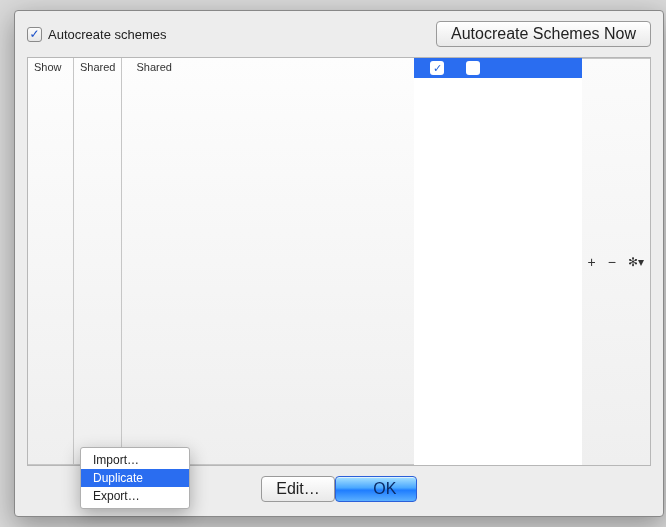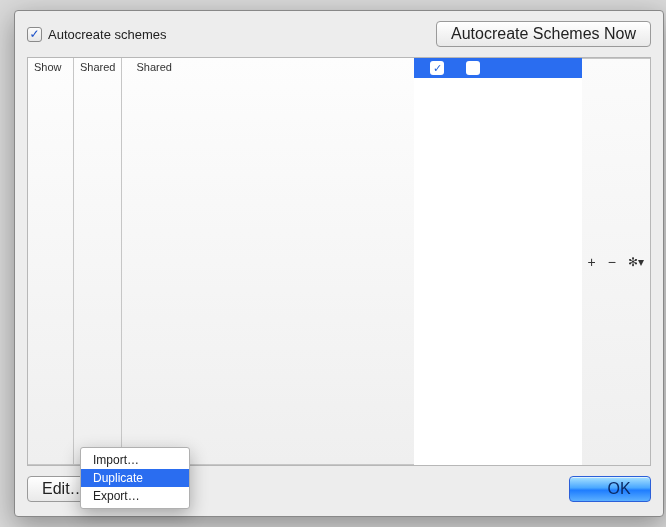--- a/index.html
+++ b/index.html
@@ -79,21 +79,21 @@
 
   .table-footer {
     border-top: 1px solid #c6c6c6;
     padding: 3px 6px;
     display: flex; gap: 12px; align-items: center;
     background: linear-gradient(#fbfbfb,#efefef);
   }
   .tf-btn { font-size: 14px; color:#333; cursor:default; user-select:none; }
 
   .bottom-row {
-    display: flex; align-items: center; justify-content: space-between;
+    display: flex; align-items: center; justify-content: center;
     padding: 10px 12px 14px;
   }
 
   .context-menu {
     position: absolute;
     left: 80px; bottom: 18px;
     width: 110px;
     background: #fff; border: 1px solid #b0b0b0; border-radius: 3px;
     box-shadow: 0 6px 18px rgba(0,0,0,0.3);
     font-size: 12px; padding: 3px 0;

